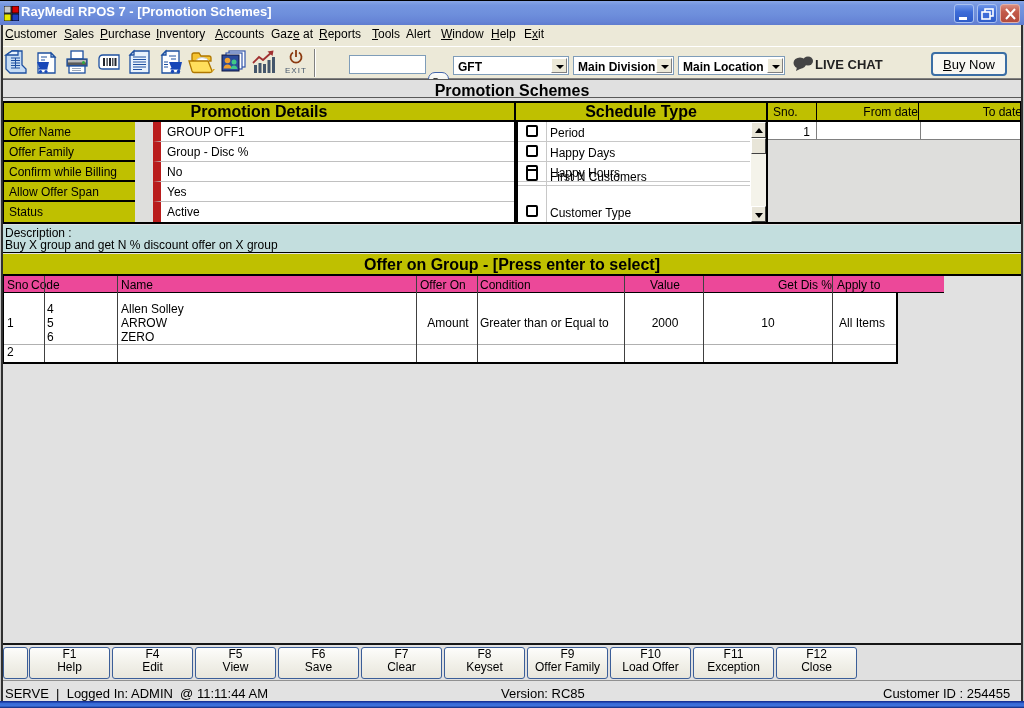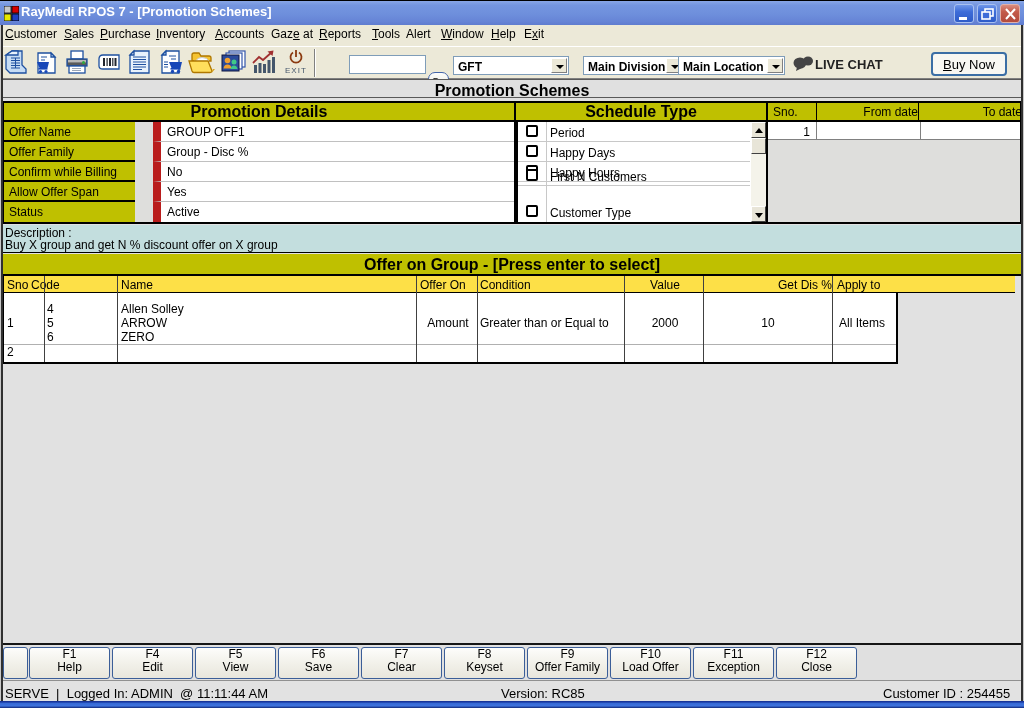--- a/index.html
+++ b/index.html
@@ -54,21 +54,21 @@
 .vline { position:absolute; top:0; width:1px; background:#000; }
 
 
 #desc { position:absolute; left:0; top:145px; width:1020px; height:28px; background:#C3DEDE; font-size:12px; border-bottom:1px solid #000; }
 
 
 #offerhdr { position:absolute; left:0; top:174px; width:1020px; height:22px; background:#BFC000; border-bottom:2px solid #000; text-align:center; font-size:16px; font-weight:bold; padding-top:2px; }
 
 
 #otable { position:absolute; left:0; top:196px; width:896px; height:88px; background:#fff; border:2px solid #000; border-top:none; }
-#othdr { position:absolute; left:0; top:0; width:1011px; height:17px; background:#fde047; border-bottom:1px solid #000; font-size:12px; }
+#othdr { position:absolute; left:0; top:0; width:940px; height:17px; background:#ec4899; border-bottom:1px solid #000; font-size:12px; }
 .otcol { position:absolute; top:2px; }
 #otrow1 { position:absolute; left:0; top:17px; width:892px; height:52px; font-size:12px; border-bottom:1px solid #B0B0B0; }
 #otrow2 { position:absolute; left:0; top:69px; width:892px; height:17px; font-size:12px; }
 .otv { position:absolute; top:0; bottom:0; width:1px; background:#404040; }
 
 
 #grayarea { position:absolute; left:0; top:284px; width:1020px; height:279px; background:#E1E1E1; }
 
 
 #fnbar { position:absolute; left:1px; top:643px; width:1022px; height:37px; background:#E0E0E0; border-top:2px solid #151515; }
@@ -220,21 +220,21 @@
     <text x="284" y="26" font-family="Liberation Sans, sans-serif" font-size="8" letter-spacing="1" fill="#44566B">EXIT</text>
   </svg>
   <div style="position:absolute;left:313px;top:2px;width:1px;height:28px;background:#808080"></div>
   <div style="position:absolute;left:314px;top:2px;width:1px;height:28px;background:#fff"></div>
   <input style="position: absolute; left: 348px; top: 8px; width: 77px; height: 19px; border: 1px solid rgb(127, 157, 185);">
   <div style="position:absolute;left:427px;top:8px;width:21px;height:19px;border:1px solid #4466AA;border-radius:7px;background:linear-gradient(#FDFDFB,#E8E6DC);font-size:11px;text-align:center;padding-top:3px;margin-top:17px;"><u>G</u>o</div>
   <div class="combo" style="left:452px;width:116px;">
       <span class="cbtxt">GFT</span>
       <span class="cbbtn"></span>
     </div>
-  <div class="combo" style="left:572px;width:101px;margin-left:10px;">
+  <div class="combo" style="left:572px;width:101px;">
       <span class="cbtxt">Main Division</span>
       <span class="cbbtn"></span>
     </div>
   <div class="combo" style="left:677px;width:107px;">
       <span class="cbtxt">Main Location</span>
       <span class="cbbtn"></span>
     </div>
   <svg style="position:absolute;left:792px;top:9px" width="20" height="16" viewBox="0 0 20 16">
     <ellipse cx="7" cy="7" rx="6.5" ry="5.5" fill="#444"></ellipse>
     <path d="M4 11 L3 15 L9 12 Z" fill="#444"></path>

